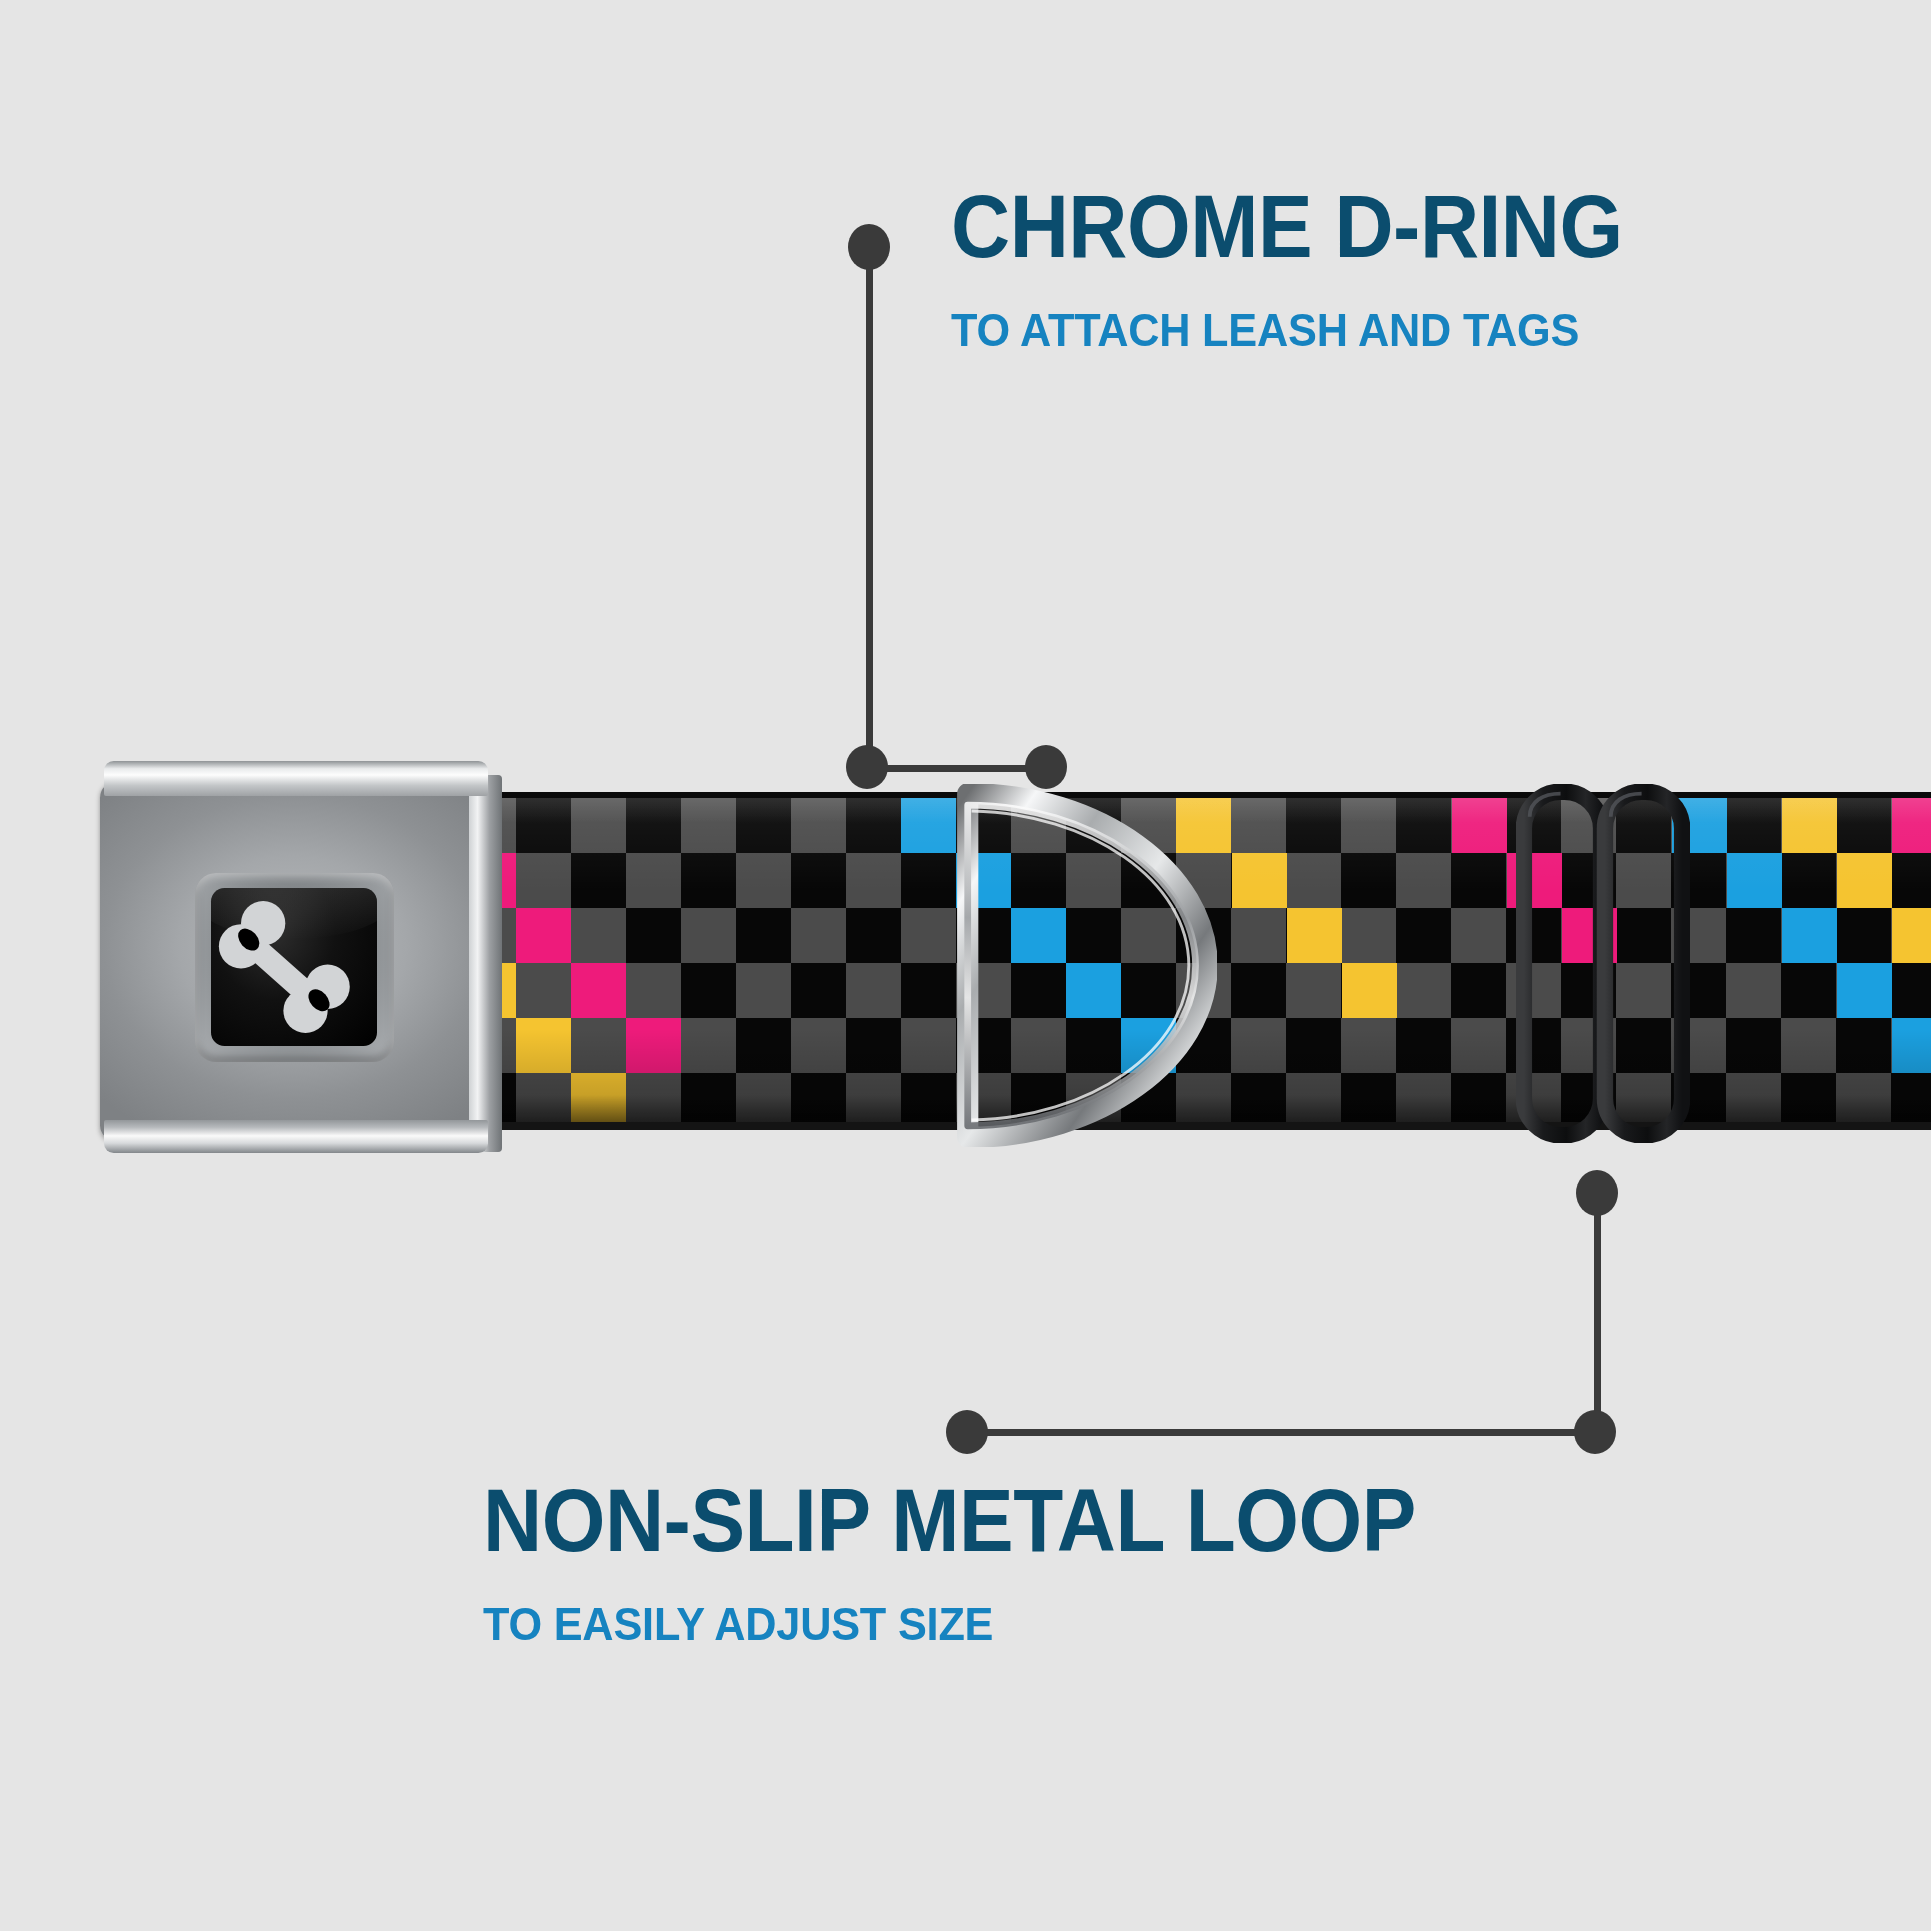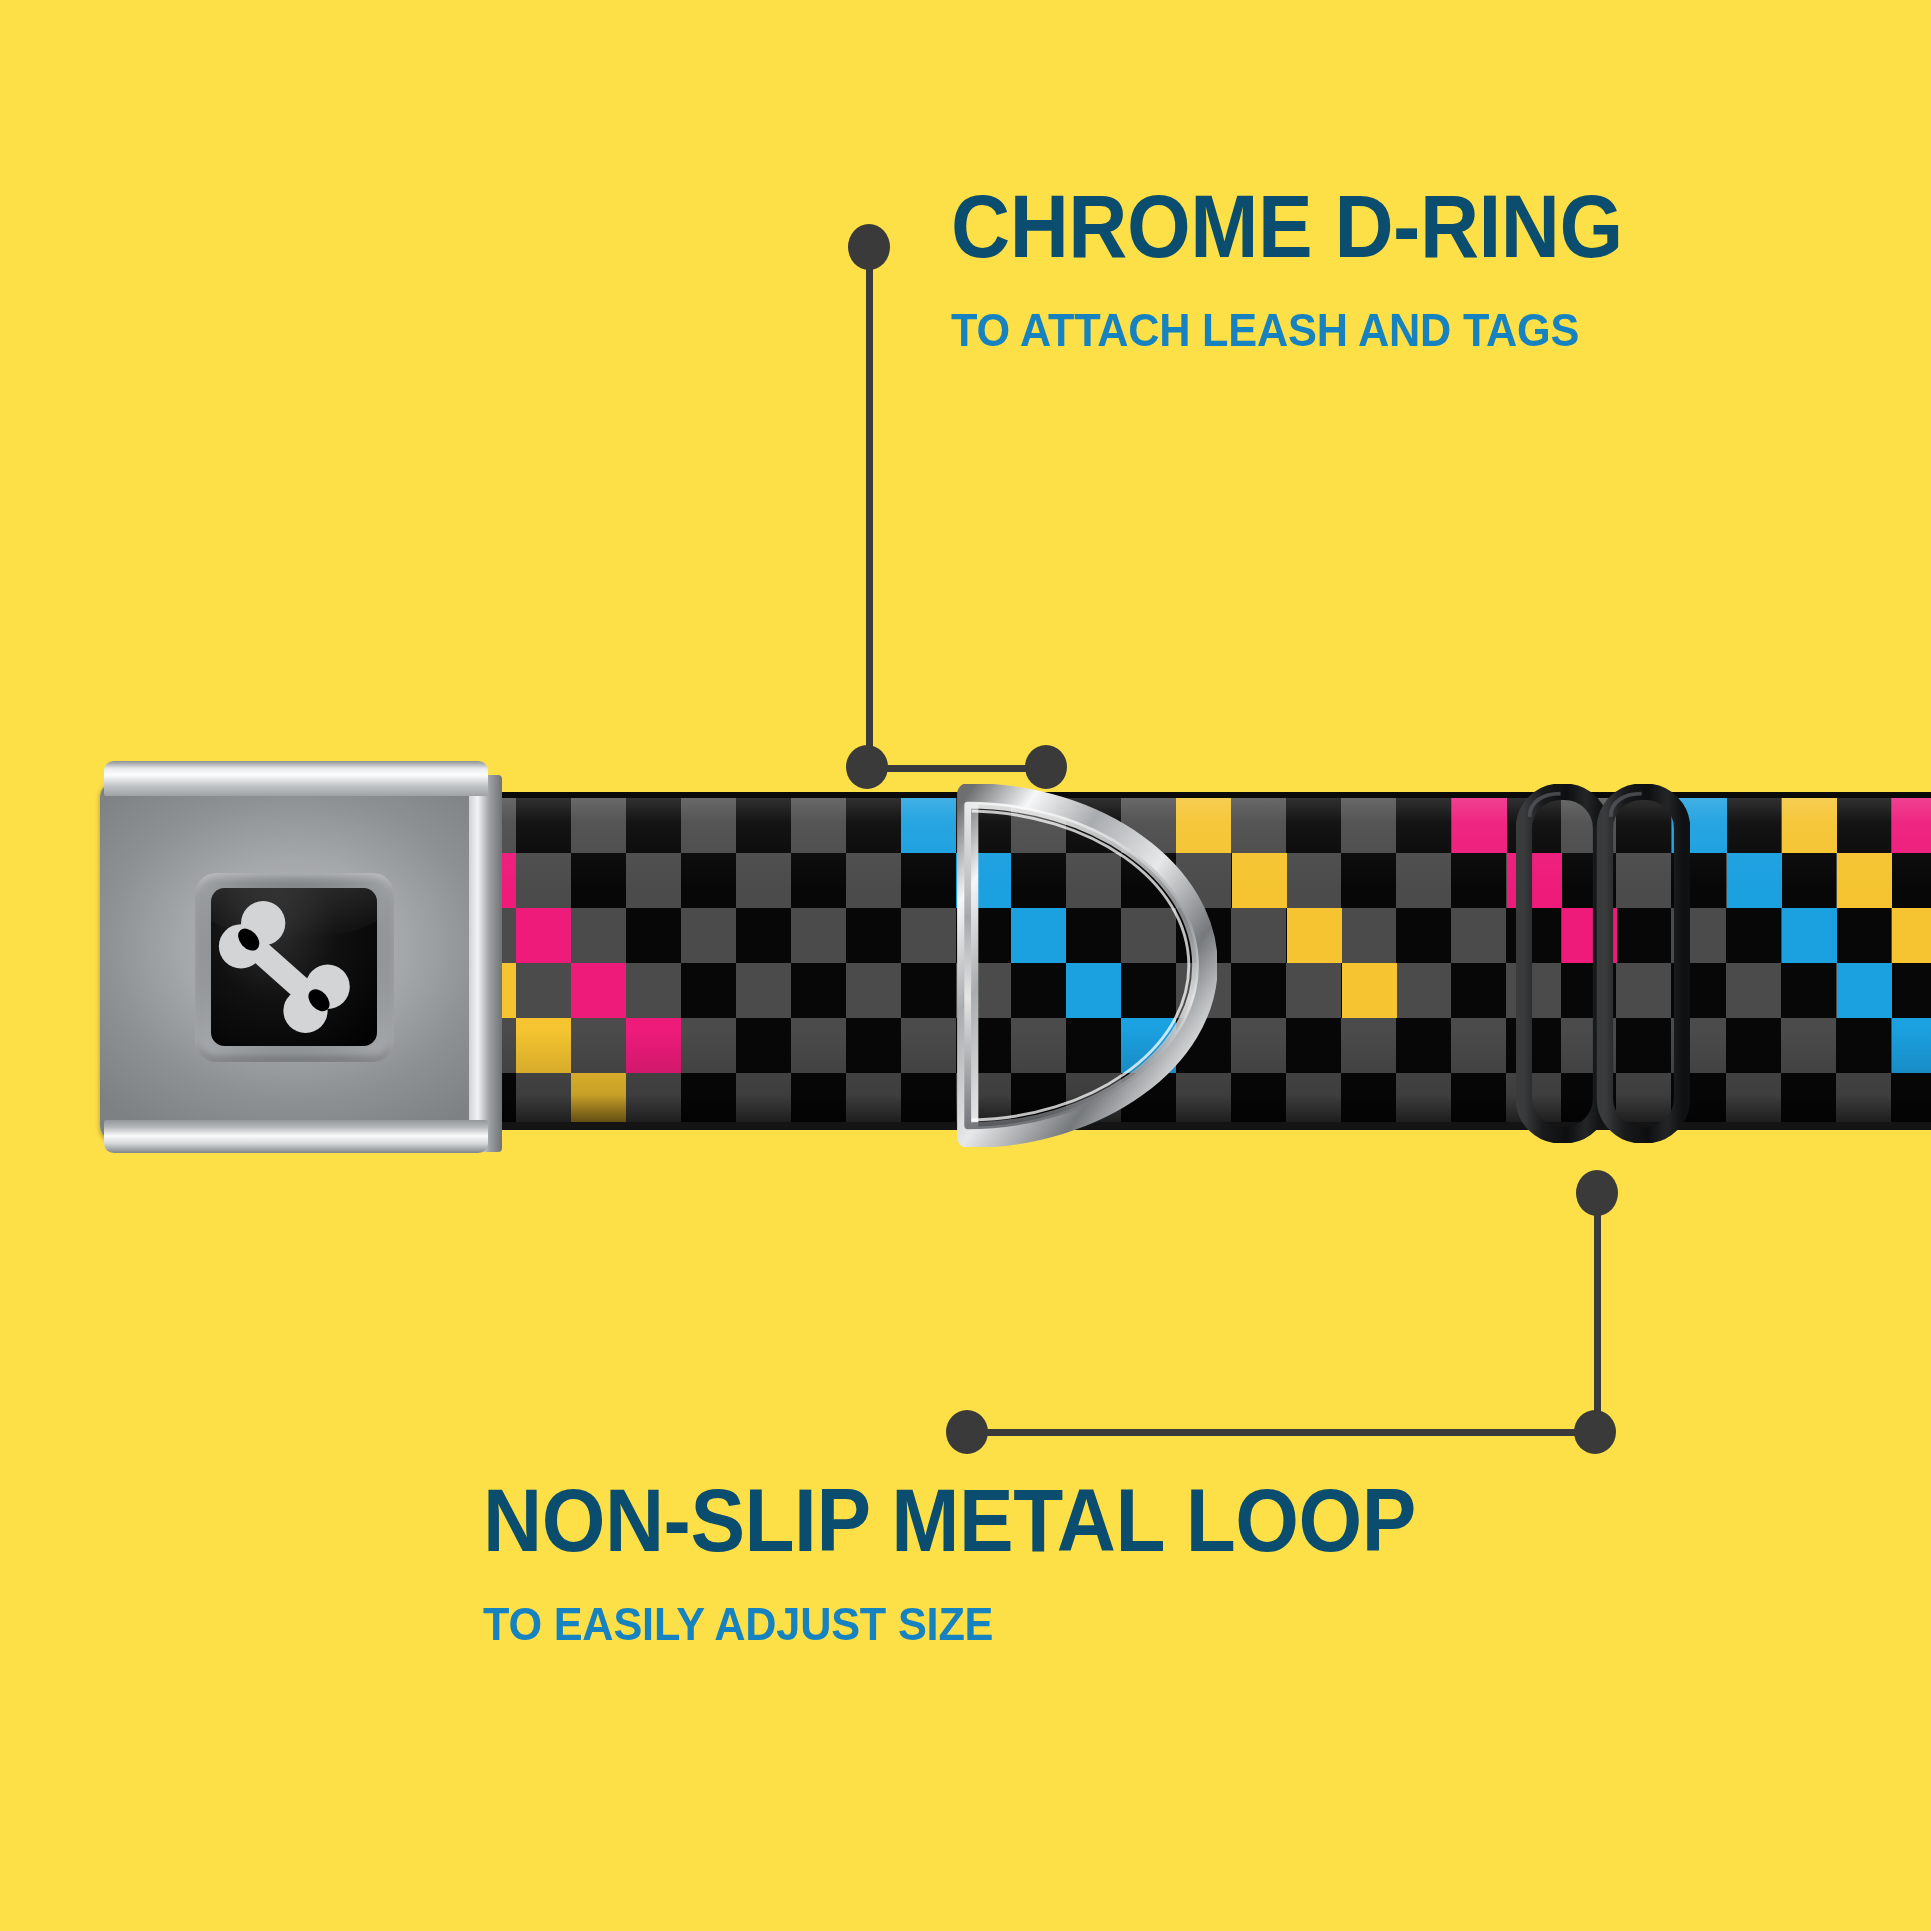--- a/index.html
+++ b/index.html
@@ -1,18 +1,18 @@
 <!DOCTYPE html>
 <html><head>
 <meta charset="utf-8">
 <style>
   html,body{margin:0;padding:0;background:#fff;}
   body{width:1931px;height:1931px;position:relative;overflow:hidden;
        font-family:"Liberation Sans", sans-serif;}
-  .stage{position:absolute;inset:0;background:#fde047;}
+  .stage{position:absolute;inset:0;background:#e5e5e5;}
 
   
   .callout-title{
     position:absolute;white-space:nowrap;
     font-weight:bold;letter-spacing:-0.5px;
     transform:scaleX(0.92);transform-origin:left center;
   }
   .callout-sub{
     position:absolute;white-space:nowrap;
     font-weight:bold;letter-spacing:-0.2px;

